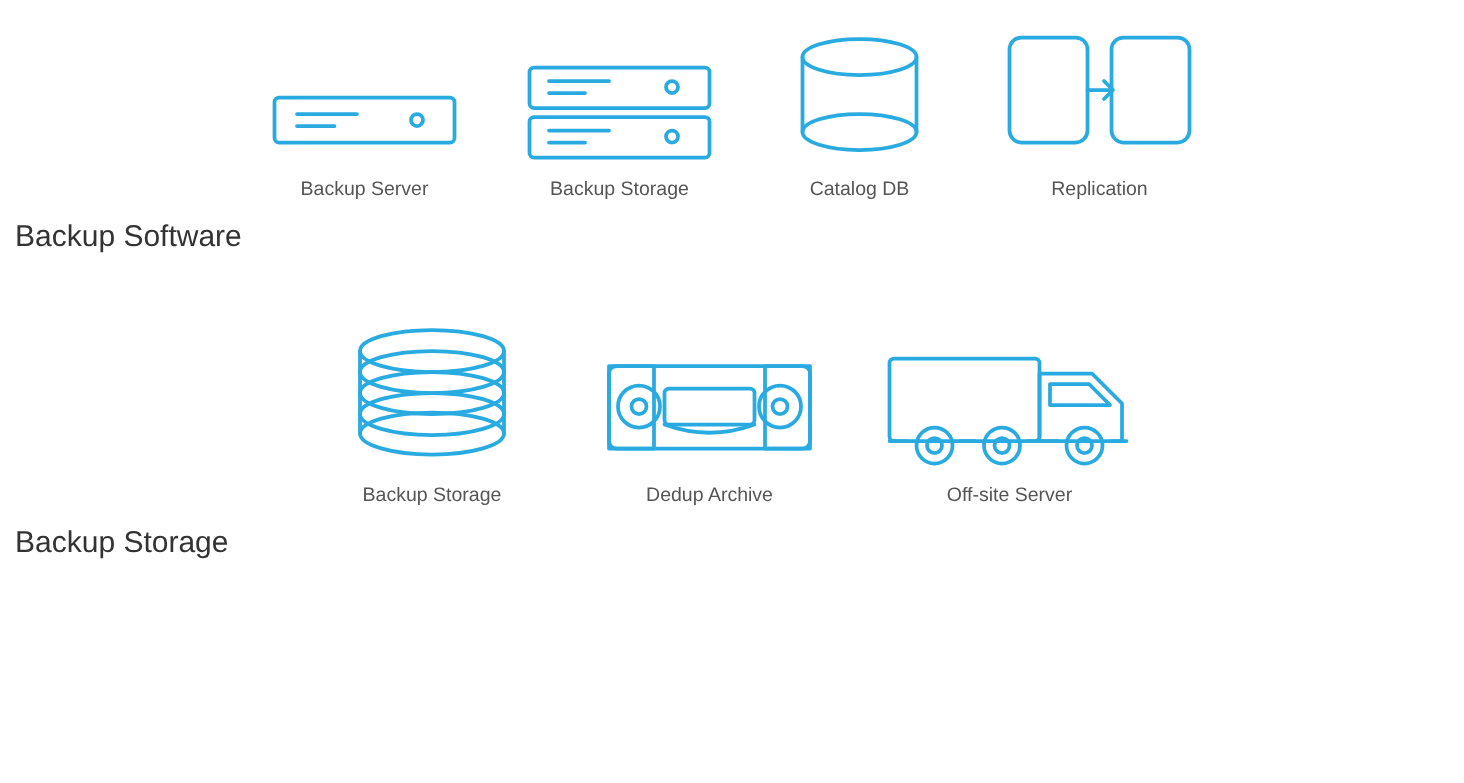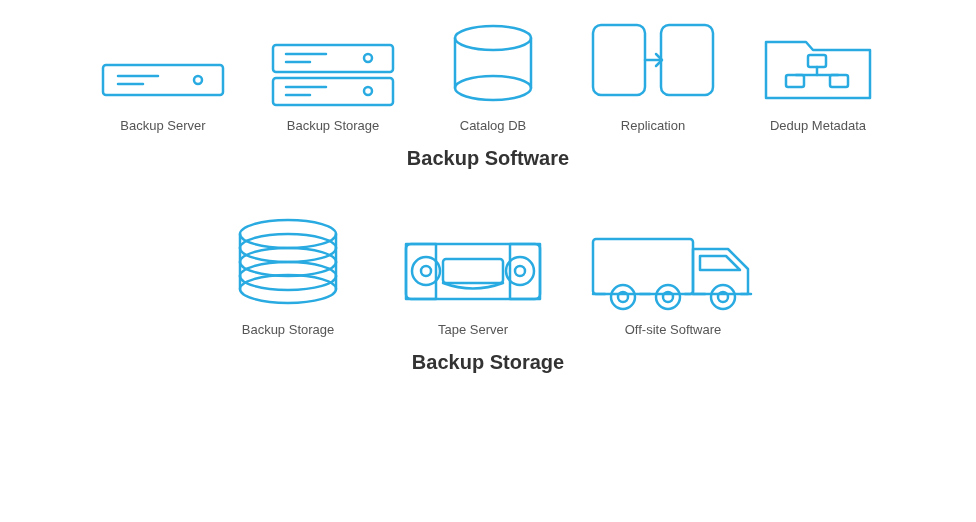--- a/index.html
+++ b/index.html
@@ -11,21 +11,20 @@
       overflow: hidden;
       display: flex;
       flex-direction: column;
       align-items: center;
       padding: 20px 10px 10px;
     }
 
     .section {
       display: flex;
       flex-direction: column;
-      align-items: center;
       width: 100%;
     }
 
     .icons-row {
       display: flex;
       flex-direction: row;
       align-items: flex-end;
       justify-content: center;
       gap: 40px;
       margin-bottom: 10px;
@@ -39,21 +38,21 @@
     }
 
     .icon-label {
       font-size: 13px;
       color: #555;
       text-align: center;
     }
 
     .section-title {
       font-size: 20px;
-      font-weight: bold;
+      font-weight: normal;
       color: #333;
       margin-top: 4px;
       margin-bottom: 6px;
     }
 
     .divider {
       height: 28px;
     }
 
     svg {
@@ -119,37 +118,20 @@
 
         <rect x="5" y="5" width="52" height="70" rx="8" class="stroke-blue"></rect>
         <rect x="73" y="5" width="52" height="70" rx="8" class="stroke-blue"></rect>
 
         <line x1="57" y1="40" x2="73" y2="40" class="stroke-blue" stroke-width="2.5"></line>
         <polyline points="68,34 74,40 68,46" class="stroke-blue" stroke-width="2.5"></polyline>
       </svg>
       <span class="icon-label">Replication</span>
     </div>
 
-    <div class="icon-item">
-      <svg width="120" height="90" viewBox="0 0 120 90">
-
-        <path d="M8 25 L8 78 L112 78 L112 30 L55 30 L48 22 L8 22 Z" class="stroke-blue"></path>
-
-        <rect x="50" y="35" width="18" height="12" rx="2" class="stroke-blue"></rect>
-
-        <line x1="59" y1="47" x2="59" y2="55" class="stroke-blue"></line>
-
-        <line x1="38" y1="55" x2="80" y2="55" class="stroke-blue"></line>
-
-        <rect x="28" y="55" width="18" height="12" rx="2" class="stroke-blue"></rect>
-
-        <rect x="72" y="55" width="18" height="12" rx="2" class="stroke-blue"></rect>
-      </svg>
-      <span class="icon-label">Dedup Metadata</span>
-    </div>
 
   </div>
 
   <div class="section-title">Backup Software</div>
 </div>
 
 <div class="divider"></div>
 
 <div class="section">
   <div class="icons-row">
@@ -188,21 +170,21 @@
         <circle cx="122" cy="47" r="14" class="stroke-blue"></circle>
 
         <circle cx="28" cy="47" r="5" class="stroke-blue"></circle>
 
         <circle cx="122" cy="47" r="5" class="stroke-blue"></circle>
 
         <rect x="45" y="35" width="60" height="24" rx="3" class="stroke-blue"></rect>
 
         <path d="M45 59 Q75 70 105 59" class="stroke-blue" fill="none"></path>
       </svg>
-      <span class="icon-label">Tape Server</span>
+      <span class="icon-label">Dedup Archive</span>
     </div>
 
     <div class="icon-item">
       <svg width="170" height="100" viewBox="0 0 170 100">
 
         <rect x="5" y="25" width="100" height="55" rx="3" class="stroke-blue"></rect>
 
         <path d="M105 45 L105 80 L160 80 L160 55 L140 35 L105 35 Z" class="stroke-blue"></path>
 
         <path d="M112 42 L138 42 L152 56 L112 56 Z" class="stroke-blue"></path>
@@ -212,19 +194,19 @@
         <circle cx="80" cy="83" r="12" class="stroke-blue"></circle>
         <circle cx="80" cy="83" r="5" class="stroke-blue"></circle>
         <circle cx="135" cy="83" r="12" class="stroke-blue"></circle>
         <circle cx="135" cy="83" r="5" class="stroke-blue"></circle>
 
         <line x1="5" y1="80" x2="17" y2="80" class="stroke-blue"></line>
         <line x1="52" y1="80" x2="62" y2="80" class="stroke-blue"></line>
         <line x1="97" y1="80" x2="117" y2="80" class="stroke-blue"></line>
         <line x1="153" y1="80" x2="163" y2="80" class="stroke-blue"></line>
       </svg>
-      <span class="icon-label">Off-site Software</span>
+      <span class="icon-label">Off-site Server</span>
     </div>
 
   </div>
 
   <div class="section-title">Backup Storage</div>
 </div>
 
 </body></html>

